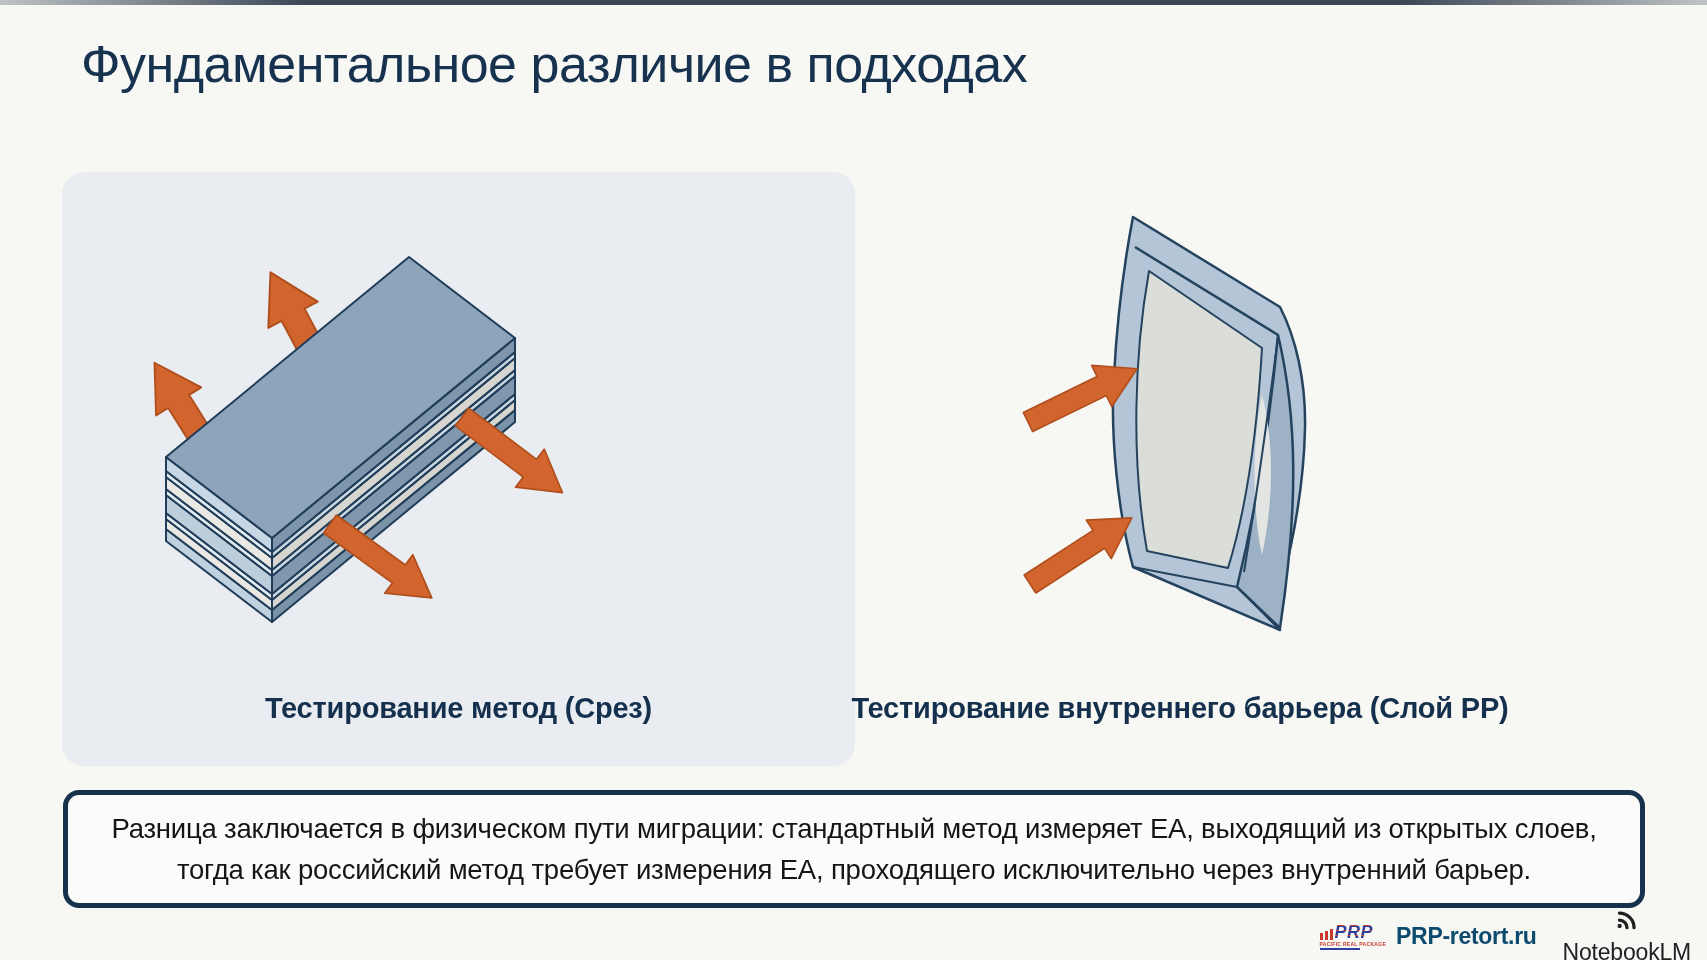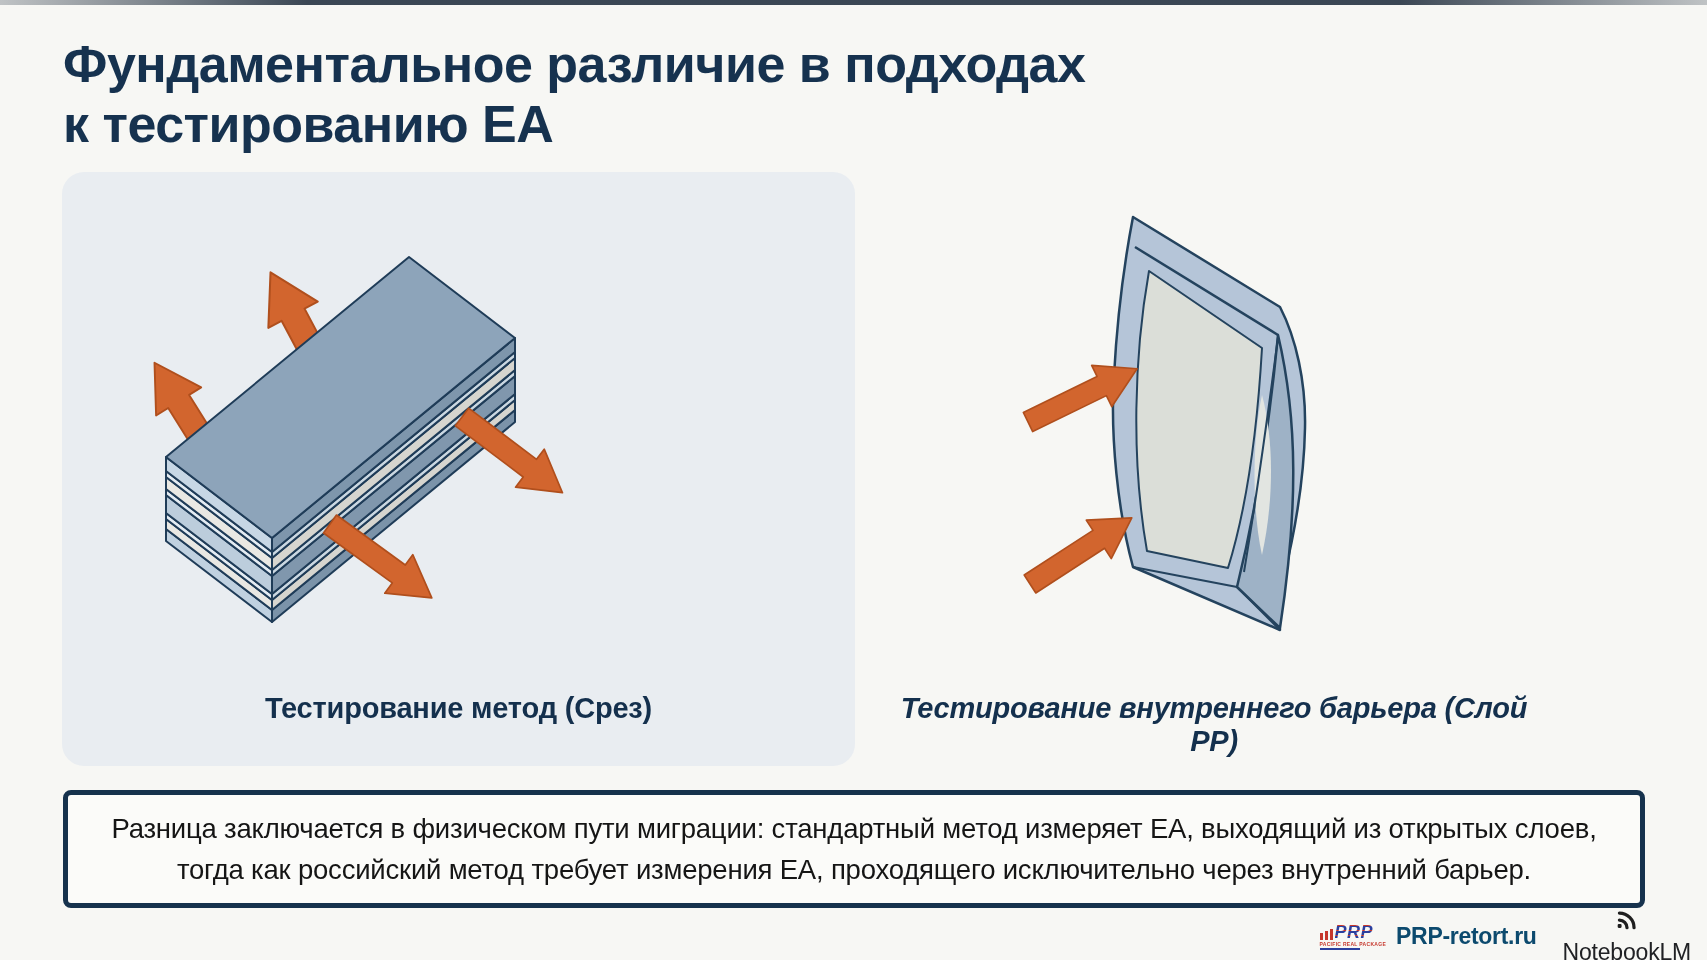--- a/index.html
+++ b/index.html
@@ -16,39 +16,39 @@
     --orange-dark:#b04f1d;
     --panel:#e9edf1;
     --slab-top:#8da4ba;
     --pouch-blue:#b5c5d8;
   }
   .top-strip{
     position:absolute;left:0;top:0;width:1707px;height:5px;
     background:linear-gradient(90deg,rgba(26,40,56,.25),rgba(26,40,56,.85) 18%,rgba(26,40,56,.85) 82%,rgba(26,40,56,.25));
   }
   .title{
-    position:absolute;left:63px;top:34px;width:1400px;
-    color:var(--navy);font-size:52px;font-weight:700;line-height:1.16;
+    position:absolute;left:81px;top:34px;width:1400px;
+    color:var(--navy);font-size:52px;font-weight:400;line-height:1.16;
     letter-spacing:-.5px;
   }
   .left-panel{
     position:absolute;left:62px;top:172px;width:793px;height:594px;
     background:var(--panel);border-radius:22px;
   }
   .left-panel svg{position:absolute;left:0;top:0;}
   .figure-caption{
     position:absolute;color:#14304d;font-size:29px;font-weight:700;
     text-align:center;letter-spacing:-.2px;
   }
   .caption-left{left:62px;top:692px;width:793px;}
-  .caption-right{left:879px;top:692px;width:670px;font-style:italic;}
+  .caption-right{left:845px;top:692px;width:670px;}
   .right-figure{position:absolute;left:900px;top:170px;width:600px;height:520px;}
   .summary-box{
     position:absolute;left:63px;top:790px;width:1582px;height:118px;
-    box-sizing:border-box;border:5px solid #16324d;border-radius:8px;
+    box-sizing:border-box;border:5px solid #16324d;border-radius:16px;
     background:#fbfbf9;display:flex;align-items:center;justify-content:center;
   }
   .summary-text{
     width:1510px;text-align:center;color:#151515;
     font-size:27.5px;font-weight:500;line-height:1.5;letter-spacing:-.2px;
   }
   .footer{
     position:absolute;top:921px;right:16px;height:30px;
     display:flex;align-items:center;gap:26px;
   }
@@ -72,21 +72,20 @@
   .nlm-group{display:flex;align-items:center;gap:7px;flex-direction:column;}
   .nlm-label{font-size:23px;font-weight:500;color:#202124;letter-spacing:-.2px;}
 </style>
 </head>
 <body>
 
 <div class="top-strip"></div>
 
 <div class="title">
   <div>Фундаментальное различие в подходах</div>
-  <div>к тестированию ЕА</div>
 </div>
 
 <div class="left-panel">
   <svg width="793" height="594" viewBox="0 0 793 594">
     <defs>
       <path id="arr" d="M0,-13 L100,-13 L100,-28 L148,0 L100,28 L100,13 L0,13 Z" fill="#d2652e" stroke="#b04f1d" stroke-width="2" stroke-linejoin="round"></path>
     </defs>
 
     <g>
       <use href="#arr" transform="translate(278,231) rotate(-118)"></use>

